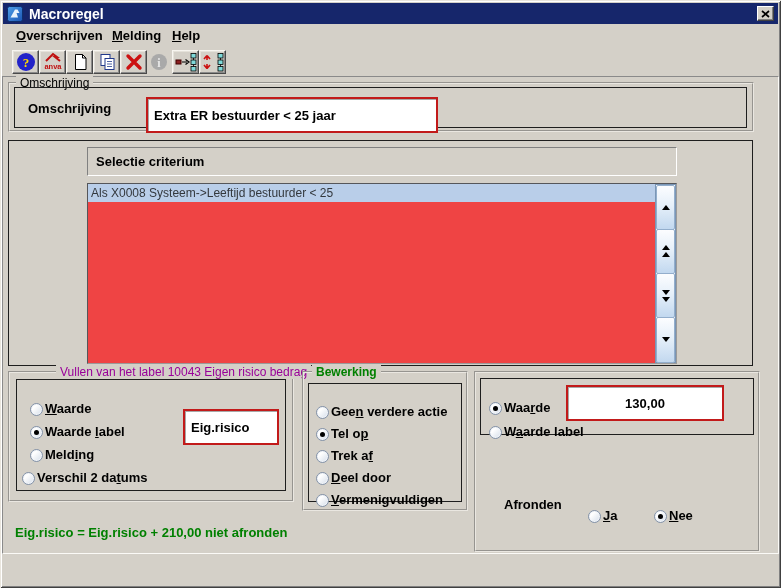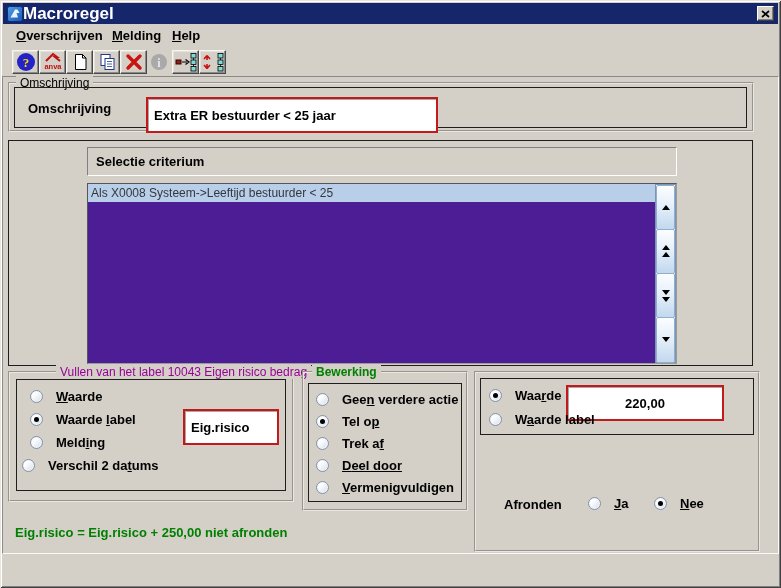--- a/index.html
+++ b/index.html
@@ -6,21 +6,21 @@
   *{box-sizing:border-box;}
   .window{
     position:relative;width:781px;height:588px;background:#D4D0C8;
     font-family:"Liberation Sans",sans-serif;color:#000;overflow:hidden;
     box-shadow: inset 1px 1px 0 #E9E5DD, inset -1px -1px 0 #404040,
                 inset 2px 2px 0 #FFFFFF, inset -2px -2px 0 #808080;
   }
   .abs{position:absolute;}
   
   .titlebar{left:3px;top:3px;width:775px;height:21px;background:#16266B;display:flex;align-items:center;padding:0 4px;}
-  .titletext{color:#fff;font-weight:bold;font-size:17px;margin-left:0;flex:1;}
+  .titletext{color:#fff;font-weight:bold;font-size:14px;margin-left:6px;flex:1;}
   .closebtn{width:17px;height:15px;background:#D4D0C8;border:1px solid;border-color:#FFFFFF #404040 #404040 #FFFFFF;
     box-shadow:inset -1px -1px 0 #808080;display:flex;align-items:center;justify-content:center;padding:0;cursor:default;}
   
   .menubar{left:4px;top:25px;width:773px;height:21px;}
   .menuitem{position:absolute;top:2px;font-size:13px;font-weight:bold;padding:1px 4px;}
   
   .tbtn{position:absolute;top:50px;width:27px;height:24px;background:#D4D0C8;
     border:1px solid;border-color:#F7F5F0 #4a4a4a #4a4a4a #F7F5F0;box-shadow:inset -1px -1px 0 #8a8a8a, inset 1px 1px 0 #e5e2da;
     display:flex;align-items:center;justify-content:center;padding:0;}
   .flaticon{position:absolute;top:53px;width:18px;height:18px;display:flex;align-items:center;justify-content:center;}
@@ -31,32 +31,32 @@
   .gtitle{position:absolute;top:-8px;background:#D4D0C8;padding:0 4px;font-size:12px;line-height:14px;white-space:nowrap;}
   .innerframe{position:absolute;border:1px solid #1e1e1e;}
   .boldlabel{position:absolute;font-size:13px;font-weight:bold;white-space:nowrap;}
   
   .redfield{position:absolute;background:#fff;border:2px solid #C21A1A;box-shadow:inset 1px 1px 0 #a8a8a8;
     font-size:13px;font-weight:bold;display:flex;align-items:center;padding:16px 6px;white-space:nowrap;}
   .centerText{justify-content:center;}
   
   .scheader{background:#D4D0C8;border:1px solid;border-color:#808080 #FFFFFF #FFFFFF #808080;
     font-weight:bold;font-size:13px;display:flex;align-items:center;padding:0 8px;}
-  .listbox{background:#4c1d95;border:1px solid;border-color:#55565A #9a9a9a #9a9a9a #55565A;text-align:center;}
+  .listbox{background:#ef4444;border:1px solid;border-color:#55565A #9a9a9a #9a9a9a #55565A;text-align:center;}
   .listrow{height:18px;font-size:12px;color:#33383D;display:flex;align-items:center;padding:0 3px;white-space:nowrap;}
   .listrow.checked{background:#B9CEE9;}
   
   .vscroll{display:flex;flex-direction:column;border:1px solid #7A96B6;background:#fff;}
   .sbtn{flex:1;display:flex;flex-direction:column;align-items:center;justify-content:center;gap:2px;
     background:linear-gradient(180deg,#FCFDFF 0%,#E6F0FA 45%,#C2D8EF 100%);
     border:1px solid #93AECC;border-radius:2px;margin:-0.5px 0;padding:0;}
   .tri-up{width:0;height:0;border-left:4px solid transparent;border-right:4px solid transparent;border-bottom:5px solid #000;}
   .tri-down{width:0;height:0;border-left:4px solid transparent;border-right:4px solid transparent;border-top:5px solid #000;}
   
-  .radiorow{position:absolute;display:flex;align-items:center;gap:13px;height:15px;}
+  .radiorow{position:absolute;display:flex;align-items:flex-end;gap:2px;height:15px;margin-top:12px;}
   .radio{width:13px;height:13px;border-radius:50%;flex:0 0 13px;
     background:linear-gradient(135deg,#FFFFFF 30%,#D4DDE9 100%);
     border:1px solid #8392A8;box-shadow:inset 0 0 0 1px #F0F3F8;position:relative;}
   .radio.checked::after{content:'';position:absolute;left:3px;top:3px;width:5px;height:5px;border-radius:50%;background:#000;}
   .rlabel{font-size:13px;font-weight:bold;white-space:nowrap;}
   .magenta{color:#990099;margin-left:42px;}
   .greenB{color:#008000;font-weight:bold;}
   .result{position:absolute;font-size:13px;font-weight:bold;color:#008000;white-space:nowrap;}
   u{text-decoration:underline;}
 </style>
@@ -231,46 +231,46 @@
     <span class="rlabel">Gee<u>n</u> verdere actie</span>
   </div>
   <div class="radiorow" style="left:316px;top:414px;">
     <span class="radio checked"></span>
     <span class="rlabel">Tel o<u>p</u></span>
   </div>
   <div class="radiorow" style="left:316px;top:436px;">
     <span class="radio"></span>
     <span class="rlabel">Trek a<u>f</u></span>
   </div>
-  <div class="radiorow" style="left:316px;top:458px;text-decoration:underline;">
+  <div class="radiorow" style="left:316px;top:458px;">
     <span class="radio"></span>
     <span class="rlabel"><u>D</u>eel door</span>
   </div>
   <div class="radiorow" style="left:316px;top:480px;">
     <span class="radio"></span>
     <span class="rlabel"><u>V</u>ermenigvuldigen</span>
   </div>
 
   <div class="abs group" style="left:474px;top:371px;width:286px;height:181px;"></div>
   <div class="abs innerframe" style="left:480px;top:378px;width:274px;height:57px;"></div>
   <div class="radiorow" style="left:489px;top:388px;">
     <span class="radio checked"></span>
     <span class="rlabel">Waa<u>r</u>de</span>
   </div>
-  <div class="abs redfield centerText" style="left:566px;top:385px;width:158px;height:24px;">220,00</div>
+  <div class="abs redfield centerText" style="left:566px;top:385px;width:158px;height:24px;">130,00</div>
   <div class="radiorow" style="left:489px;top:412px;">
     <span class="radio"></span>
     <span class="rlabel">W<u>a</u>arde label</span>
   </div>
 
   <span class="abs boldlabel" style="left:504px;top:497px;">Afronden</span>
   <div class="radiorow" style="left:588px;top:496px;">
     <span class="radio"></span>
     <span class="rlabel"><u>J</u>a</span>
   </div>
   <div class="radiorow" style="left:654px;top:496px;">
     <span class="radio checked"></span>
     <span class="rlabel"><u>N</u>ee</span>
   </div>
 
-  <span class="result" style="left:15px;top:525px;">Eig.risico = Eig.risico + 250,00 niet afronden</span>
+  <span class="result" style="left:15px;top:525px;">Eig.risico = Eig.risico + 210,00 niet afronden</span>
 
 </div>
 
 </body></html>

